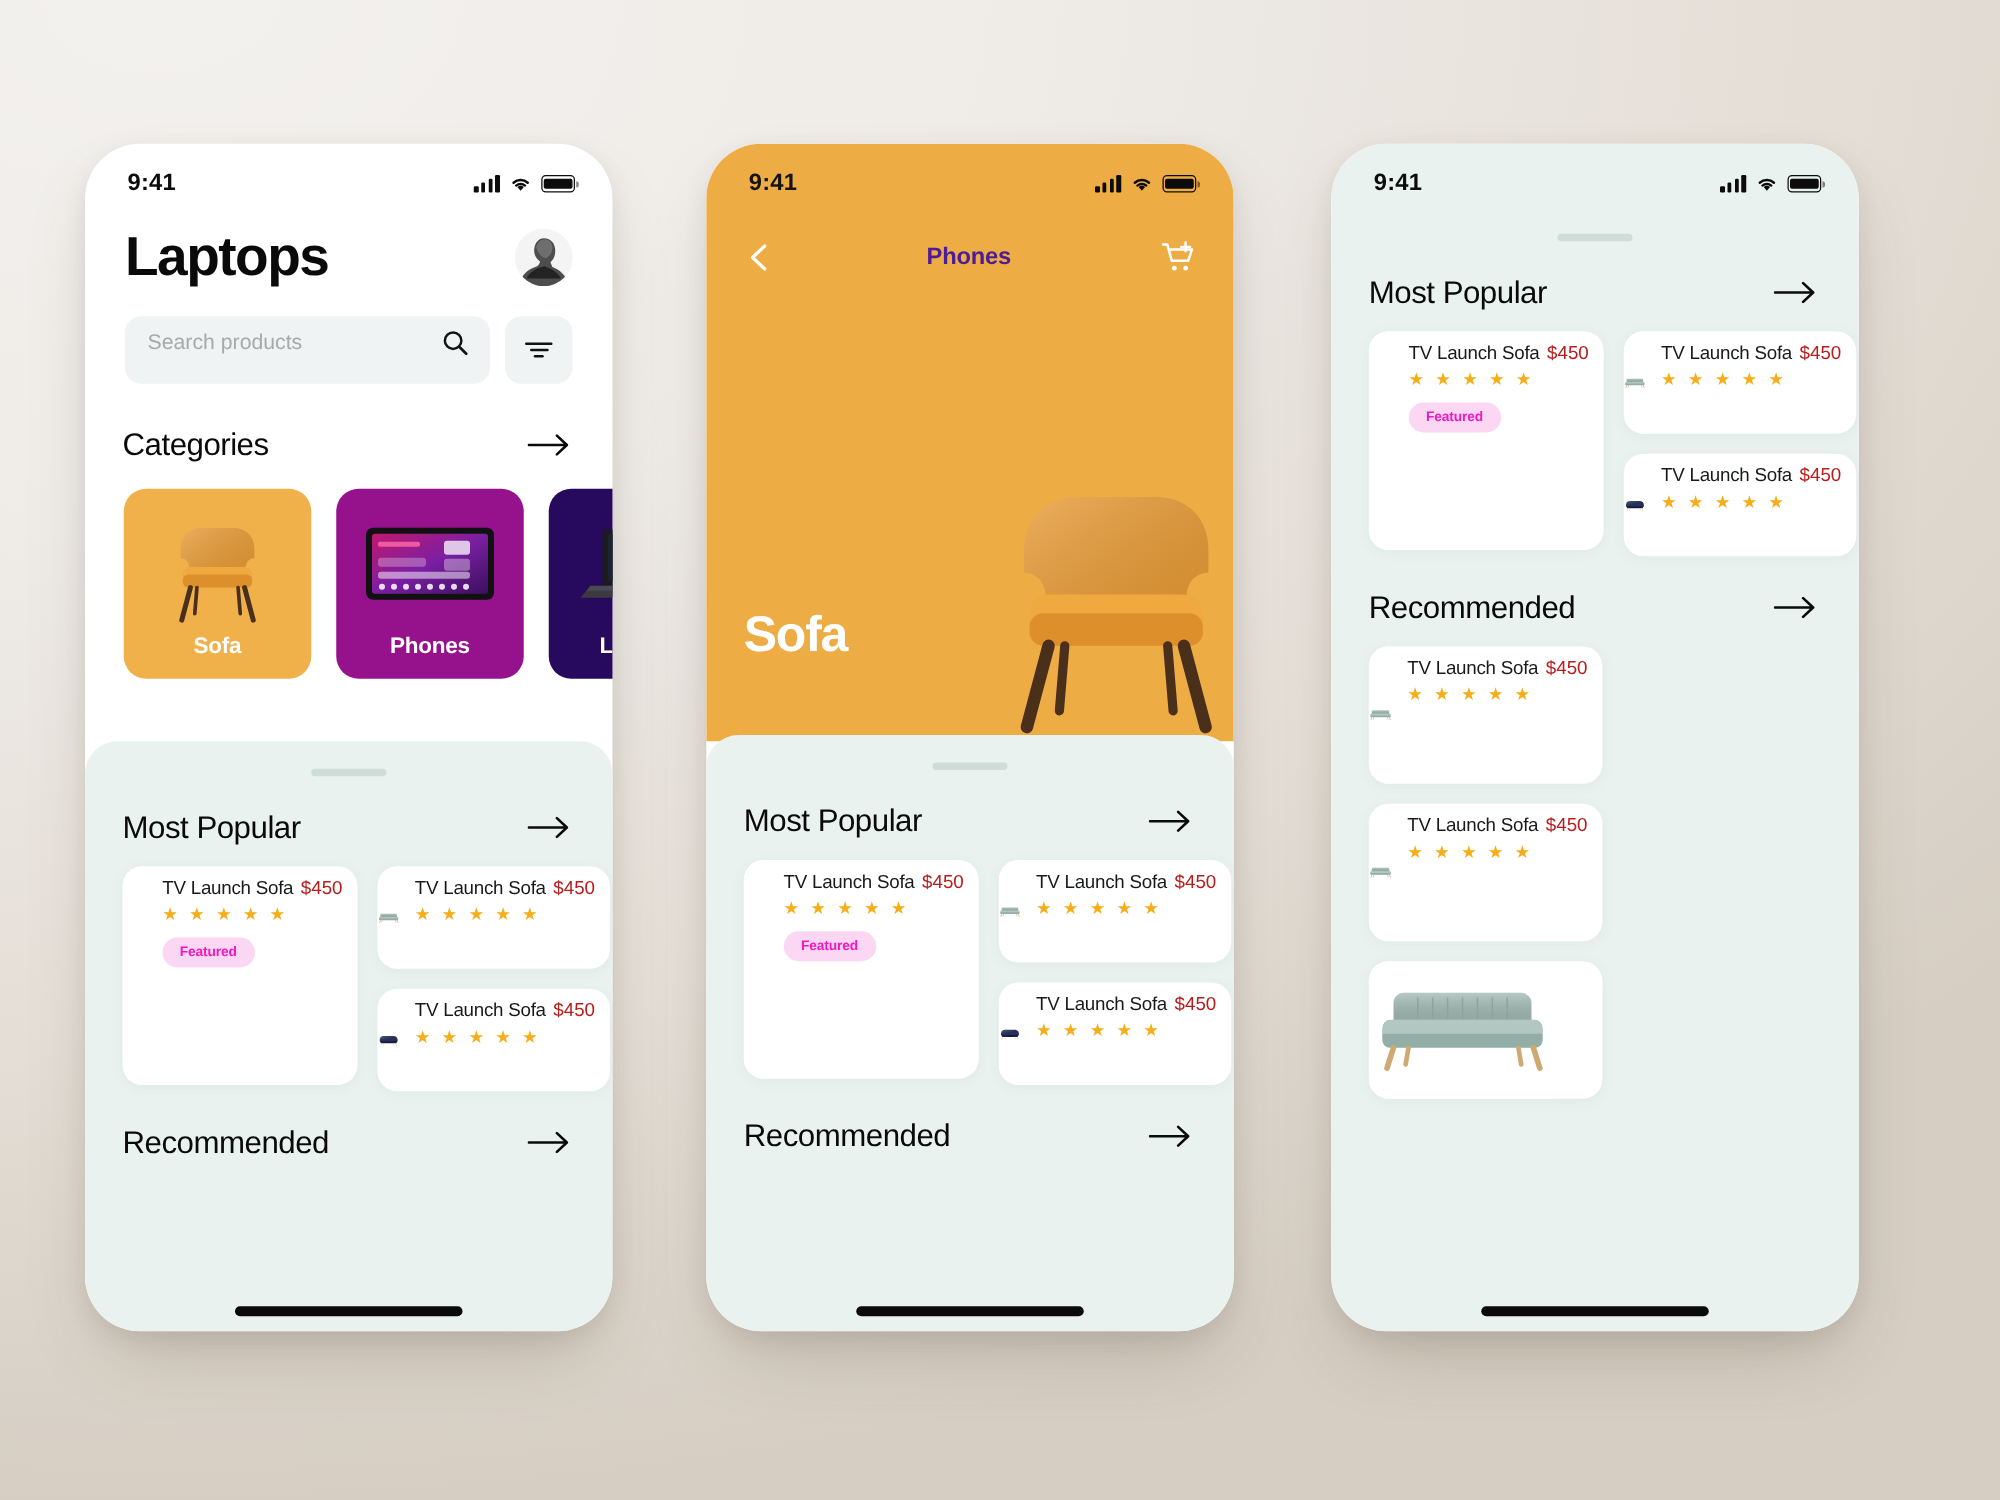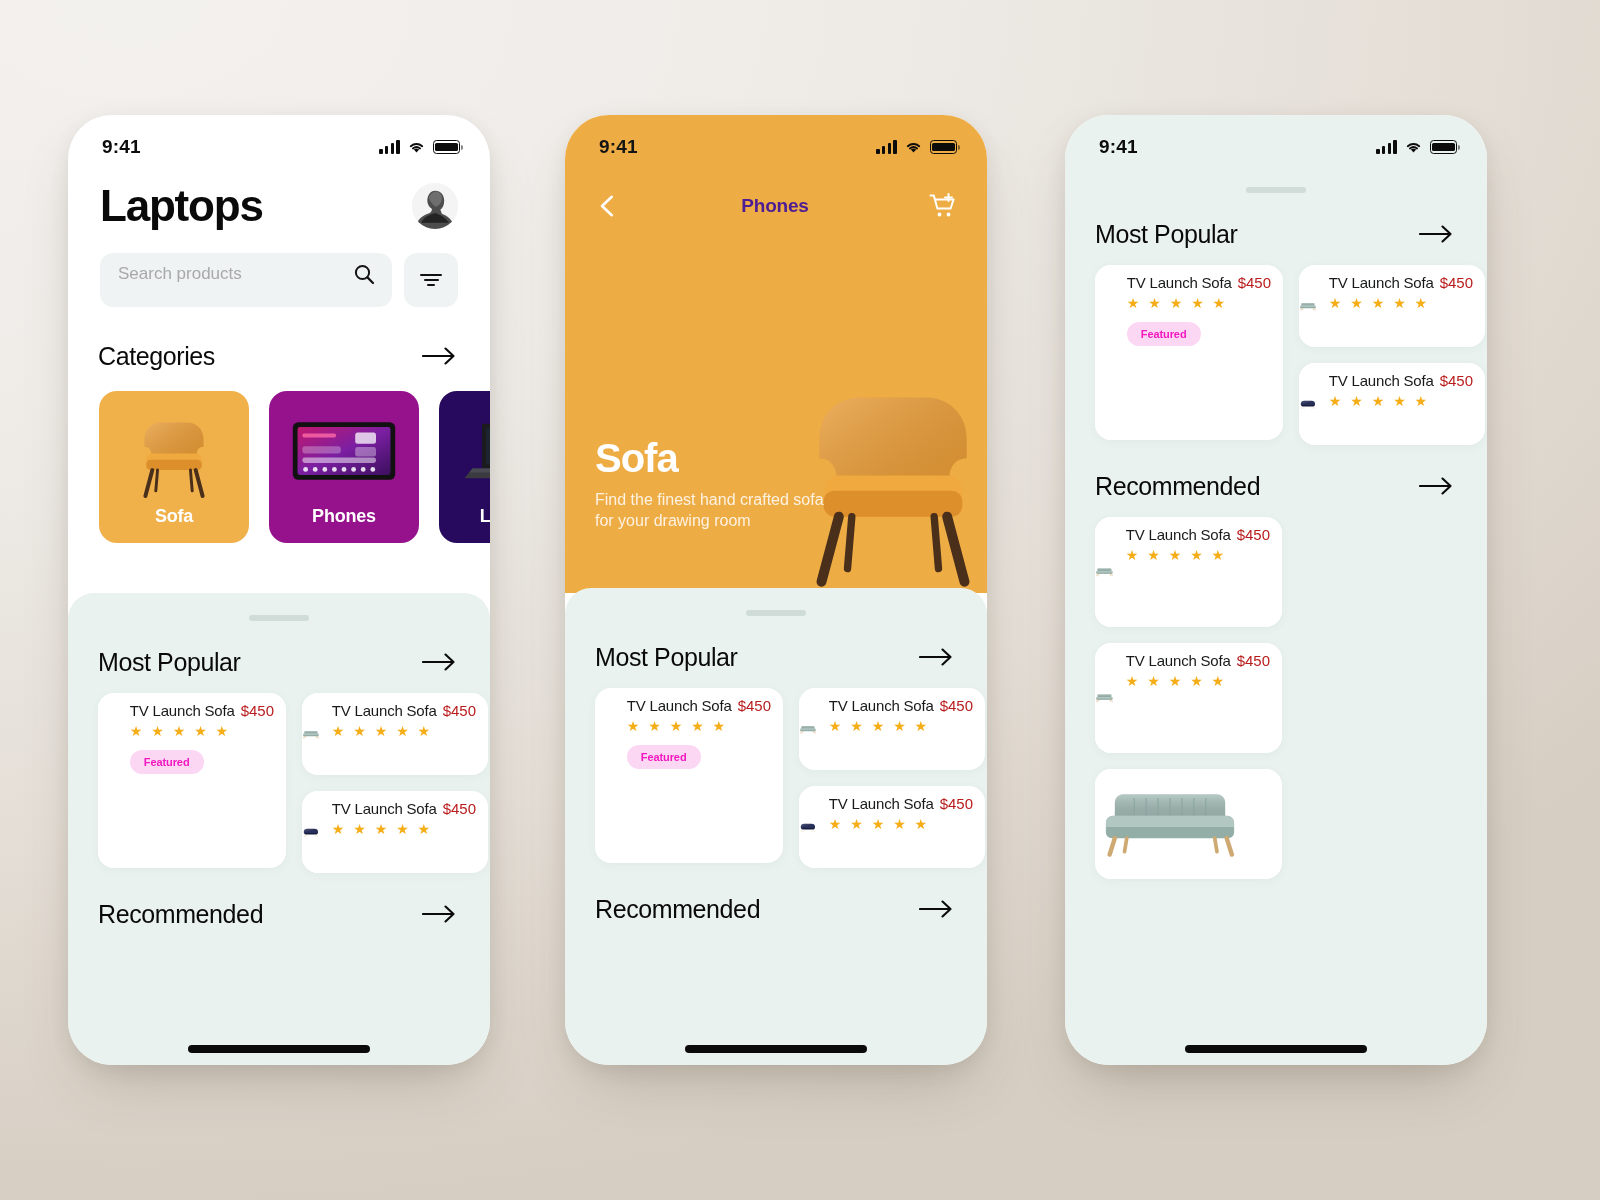--- a/index.html
+++ b/index.html
@@ -523,21 +523,20 @@
       </div>
 
       <div class="hero-art">
         <svg width="260" height="330" viewBox="0 0 120 120" preserveAspectRatio="xMidYMax meet">
             <use href="#art-armchair"></use>
           </svg>
       </div>
 
       <div class="hero-copy">
         <div class="hero-title">Sofa</div>
-        <div class="hero-sub">Find the finest hand crafted sofa for your drawing room</div>
       </div>
     </div>
 
     <div class="sheet" style="top:473px">
       <div class="sheet-handle"></div>
       <div class="section-head">
         <div class="section-title">Most Popular</div>
         <button class="arrow-btn">
           <svg width="34" height="18">
               <use href="#ic-arrow-right"></use>

